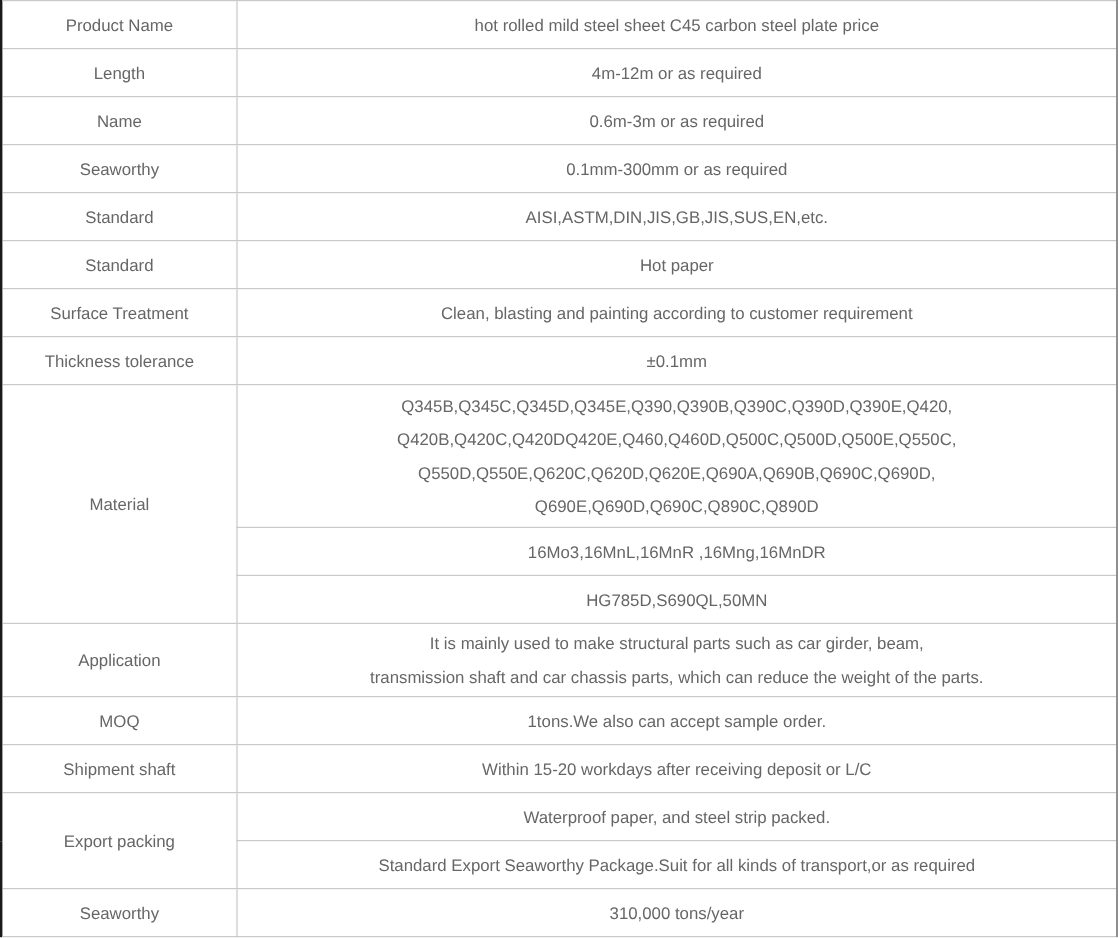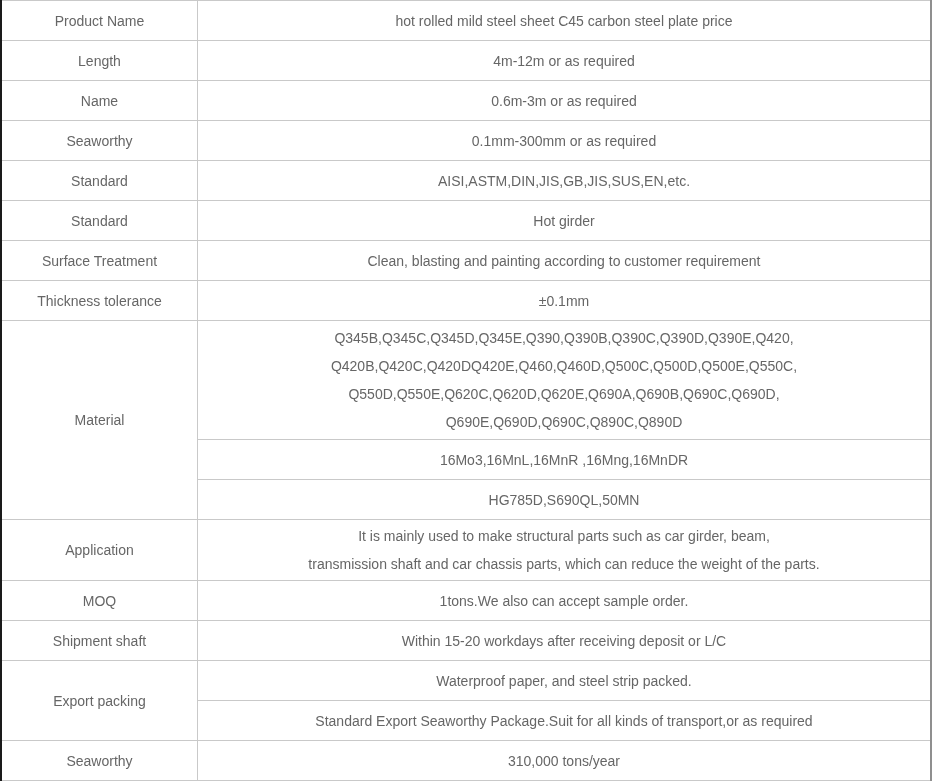--- a/index.html
+++ b/index.html
@@ -71,21 +71,21 @@
       <td class="value">0.1mm-300mm or as required</td>
     </tr>
 
     <tr class="h40">
       <td class="label">Standard</td>
       <td class="value">AISI,ASTM,DIN,JIS,GB,JIS,SUS,EN,etc.</td>
     </tr>
 
     <tr class="h40">
       <td class="label">Standard</td>
-      <td class="value">Hot girder</td>
+      <td class="value">Hot paper</td>
     </tr>
 
     <tr class="h40">
       <td class="label">Surface Treatment</td>
       <td class="value">Clean, blasting and painting according to customer requirement</td>
     </tr>
 
     <tr class="h40">
       <td class="label">Thickness tolerance</td>
       <td class="value">±0.1mm</td>

